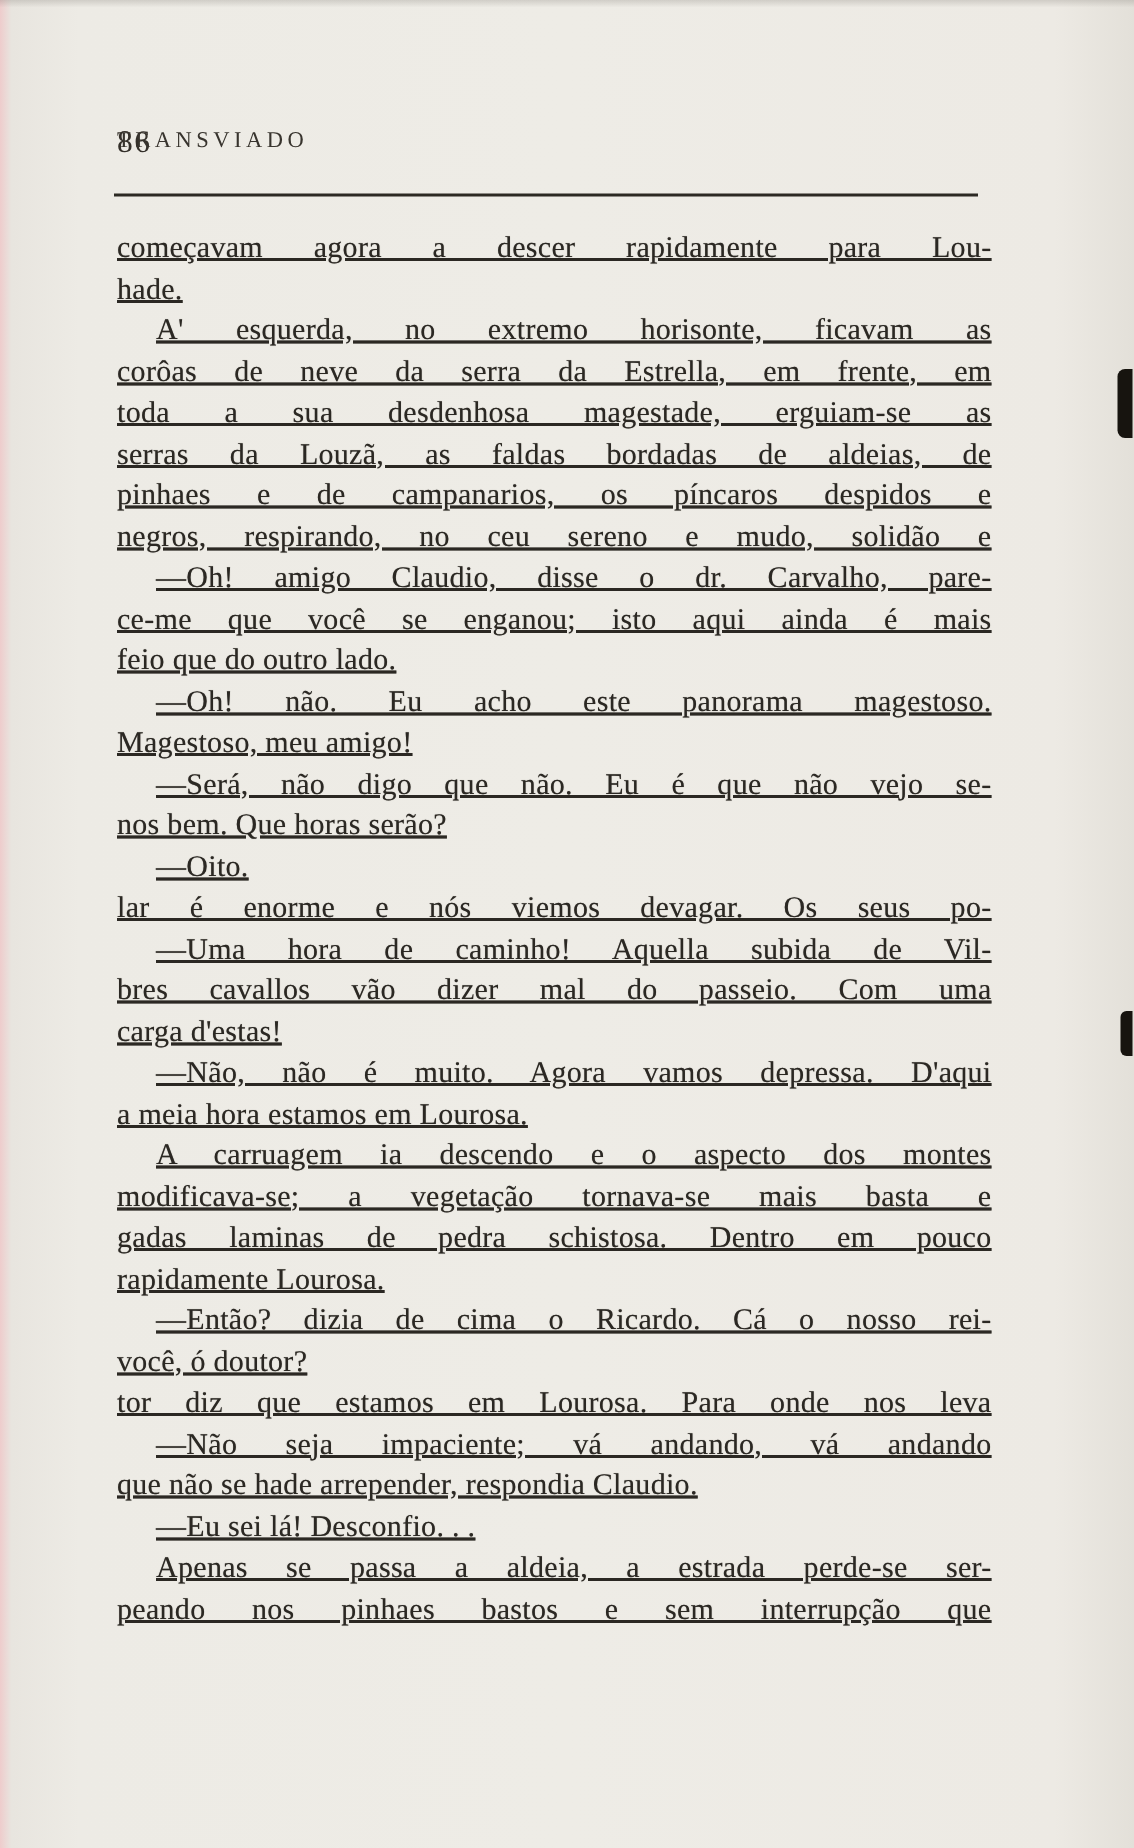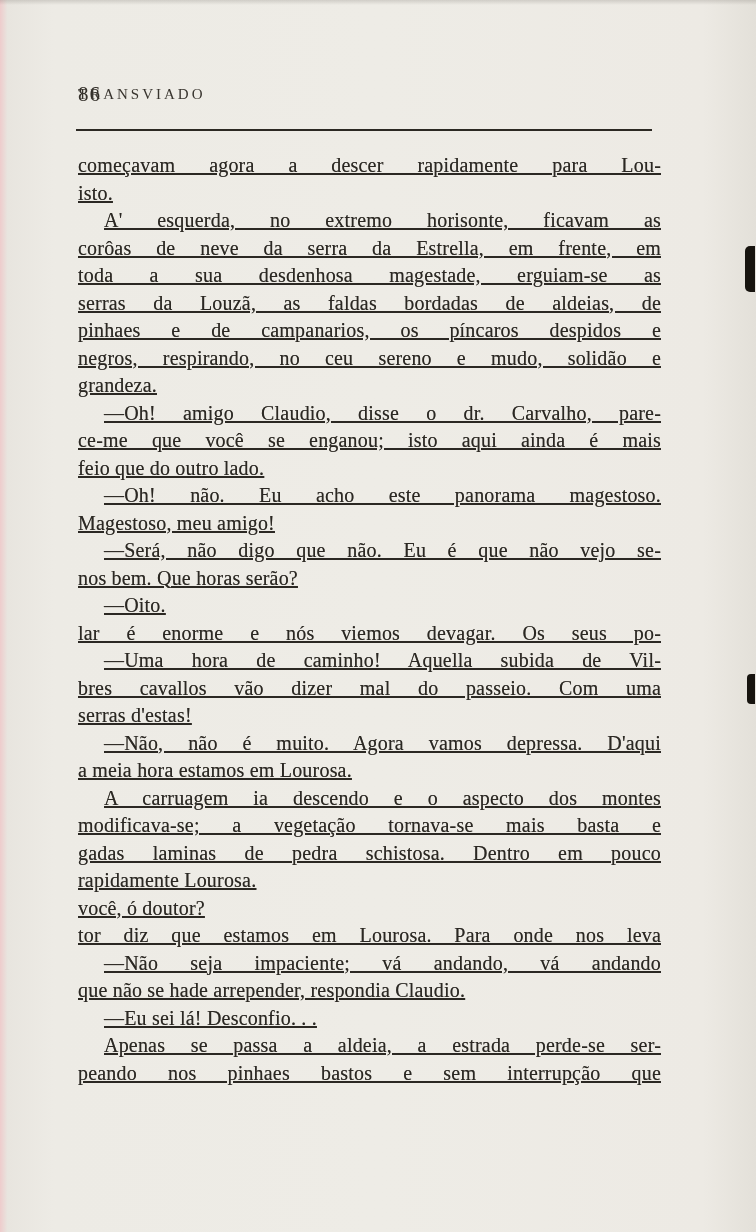--- a/index.html
+++ b/index.html
@@ -108,30 +108,29 @@
   <header class="page-header">
     <span class="folio">86</span>
     <span class="running-title">TRANSVIADO</span>
   </header>
 
   <div class="header-rule"></div>
 
   <main class="page-body" id="page-body">
       <div class="paragraph">
         <div class="line">começavam agora a descer rapidamente para Lou-</div>
-        <div class="line para-end">isto.</div>
+        <div class="line para-end">hade.</div>
       </div>
       <div class="paragraph">
         <div class="line indented">A' esquerda, no extremo horisonte, ficavam as</div>
         <div class="line">corôas de neve da serra da Estrella, em frente, em</div>
         <div class="line">toda a sua desdenhosa magestade, erguiam-se as</div>
         <div class="line">serras da Louzã, as faldas bordadas de aldeias, de</div>
         <div class="line">pinhaes e de campanarios, os píncaros despidos e</div>
         <div class="line">negros, respirando, no ceu sereno e mudo, solidão e</div>
-        <div class="line para-end">grandeza.</div>
       </div>
       <div class="paragraph">
         <div class="line indented">—Oh! amigo Claudio, disse o dr. Carvalho, pare-</div>
         <div class="line">ce-me que você se enganou; isto aqui ainda é mais</div>
         <div class="line para-end">feio que do outro lado.</div>
       </div>
       <div class="paragraph">
         <div class="line indented">—Oh! não. Eu acho este panorama magestoso.</div>
         <div class="line para-end">Magestoso, meu amigo!</div>
       </div>
@@ -139,33 +138,34 @@
         <div class="line indented">—Será, não digo que não. Eu é que não vejo se-</div>
         <div class="line para-end">nos bem. Que horas serão?</div>
       </div>
       <div class="paragraph">
         <div class="line indented para-end">—Oito.</div>
       </div>
       <div class="paragraph">
         <div class="line">lar é enorme e nós viemos devagar. Os seus po-</div>
         <div class="line indented">—Uma hora de caminho! Aquella subida de Vil-</div>
         <div class="line">bres cavallos vão dizer mal do passeio. Com uma</div>
-        <div class="line para-end">serras d'estas!</div>
+        <div class="line para-end">carga d'estas!</div>
       </div>
       <div class="paragraph">
         <div class="line indented">—Não, não é muito. Agora vamos depressa. D'aqui</div>
         <div class="line para-end">a meia hora estamos em Lourosa.</div>
       </div>
       <div class="paragraph">
         <div class="line indented">A carruagem ia descendo e o aspecto dos montes</div>
         <div class="line">modificava-se; a vegetação tornava-se mais basta e</div>
         <div class="line">gadas laminas de pedra schistosa. Dentro em pouco</div>
         <div class="line para-end">rapidamente Lourosa.</div>
       </div>
       <div class="paragraph">
+        <div class="line indented">—Então? dizia de cima o Ricardo. Cá o nosso rei-</div>
         <div class="line para-end">você, ó doutor?</div>
         <div class="line">tor diz que estamos em Lourosa. Para onde nos leva</div>
       </div>
       <div class="paragraph">
         <div class="line indented">—Não seja impaciente; vá andando, vá andando</div>
         <div class="line para-end">que não se hade arrepender, respondia Claudio.</div>
       </div>
       <div class="paragraph">
         <div class="line indented para-end">—Eu sei lá! Desconfio. . .</div>
       </div>

